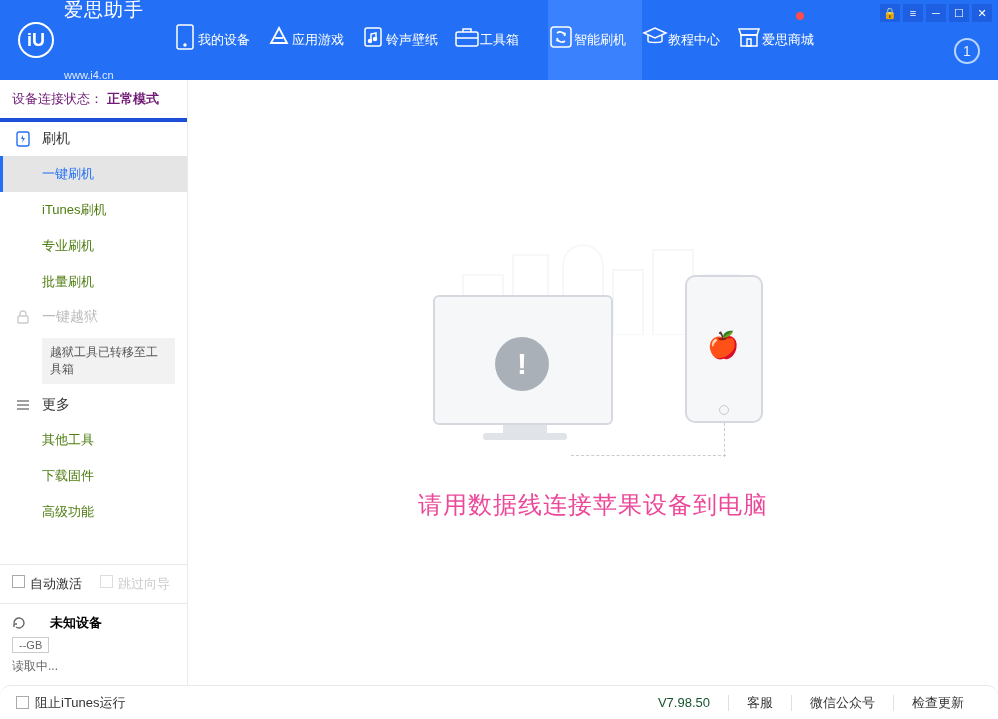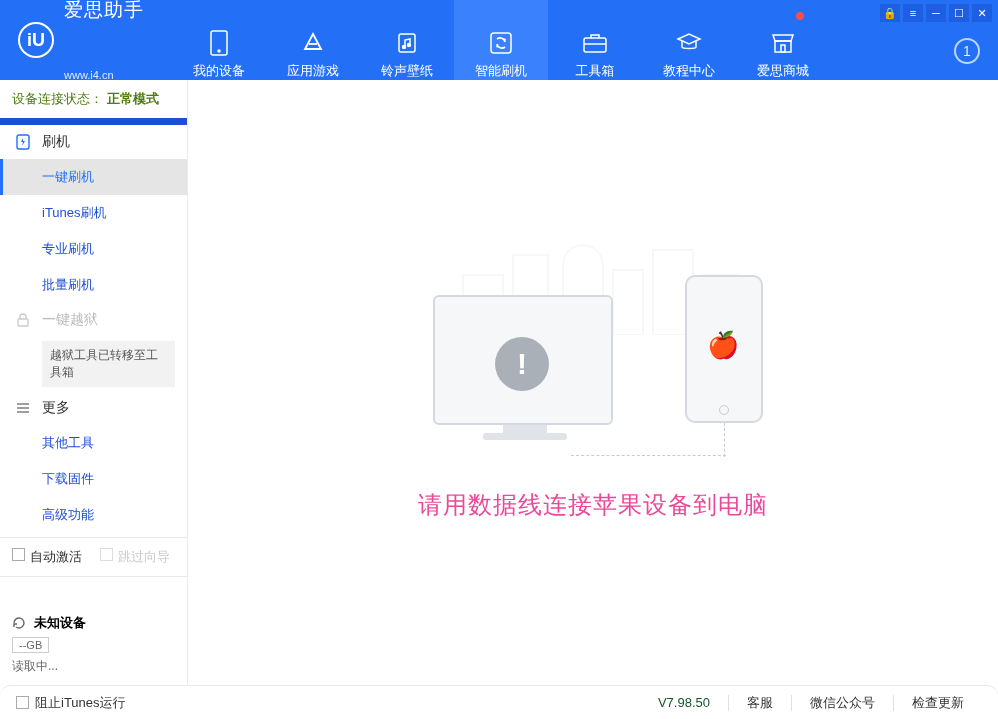--- a/index.html
+++ b/index.html
@@ -4,48 +4,48 @@
 <style>
 * { margin: 0; padding: 0; box-sizing: border-box; font-family: "Microsoft YaHei", Arial, sans-serif; }
 body { width: 998px; height: 719px; background: #fff; overflow: hidden; display: flex; flex-direction: column; }
 .header { background: #2370f7; height: 80px; display: flex; align-items: center; position: relative; color: #fff; }
 .logo-area { display: flex; align-items: center; padding: 0 18px; }
 .logo-circle { width: 36px; height: 36px; border: 2px solid #fff; border-radius: 50%; display: flex; align-items: center; justify-content: center; font-weight: bold; font-size: 18px; margin-right: 10px; background: #2370f7; }
 .logo-text { line-height: 1.15; }
 .logo-title { font-size: 19px; font-weight: 400; letter-spacing: 1px; }
 .logo-url { font-size: 11px; opacity: 0.85; margin-top: 48px; }
 .nav { display: flex; height: 100%; margin-left: 10px; }
-.nav-item { width: 94px; display: flex; flex-direction: column; align-items: center; justify-content: flex-end; cursor: pointer; position: relative; }
+.nav-item { width: 94px; display: flex; flex-direction: row; align-items: center; justify-content: flex-start; cursor: pointer; position: relative; }
 .nav-item.active { background: #3a82fd; }
 .nav-icon { width: 26px; height: 26px; margin-bottom: 6px; display: flex; align-items: center; justify-content: center; }
 .nav-label { font-size: 13px; }
 .window-controls { position: absolute; top: 4px; right: 6px; display: flex; gap: 3px; }
 .wc-btn { width: 20px; height: 18px; background: #1d5fe0; display: flex; align-items: center; justify-content: center; cursor: pointer; font-size: 11px; color: #fff; }
 .notif-circle { position: absolute; right: 18px; top: 38px; width: 26px; height: 26px; border: 2px solid #b9d6ff; border-radius: 50%; display: flex; align-items: center; justify-content: center; font-size: 14px; color: #e8f0ff; cursor: pointer; }
 .red-dot { position: absolute; top: 12px; right: 26px; width: 8px; height: 8px; background: #ff4b4b; border-radius: 50%; }
 .body-area { flex: 1; display: flex; min-height: 0; }
 .sidebar { width: 188px; border-right: 1px solid #eaeaea; display: flex; flex-direction: column; }
-.conn-status { padding: 10px 12px; font-size: 13px; border-bottom: 7px solid #1d4ed8; color: #4d7c0f; }
+.conn-status { padding: 10px 12px; font-size: 13px; border-bottom: 4px solid #1d4ed8; color: #701a75; }
 .conn-status .bold { font-weight: bold; margin-left: 4px; }
 .side-header { display: flex; align-items: center; padding: 8px 14px; font-size: 14px; color: #333; cursor: pointer; }
 .side-header .icon { width: 18px; margin-right: 10px; display: flex; align-items: center; justify-content: center; }
-.side-sub { padding: 9px 14px 9px 42px; font-size: 13px; color: #1d4ed8; cursor: pointer; }
+.side-sub { padding: 9px 14px 9px 42px; font-size: 13px; color: #4d7c0f; cursor: pointer; }
 .side-sub.active { background: #e5e5e5; color: #2370f7; position: relative; }
 .side-sub.active::before { content: ''; position: absolute; left: 0; top: 0; bottom: 0; width: 3px; background: #2370f7; }
 .side-header.disabled { color: #bbb; cursor: default; }
 .side-note { margin: 4px 12px 4px 42px; padding: 6px 8px; background: #f2f2f2; font-size: 12px; color: #555; line-height: 1.4; }
 .side-space { flex: 1; }
 .side-bottom { border-top: 1px solid #eaeaea; padding: 10px 12px; font-size: 13px; }
 .checkbox-row { display: flex; align-items: center; gap: 18px; }
 .chk { display: flex; align-items: flex-start; gap: 5px; color: #333; cursor: pointer; }
 .chk.disabled { color: #ccc; cursor: default; }
 .chk-box { width: 13px; height: 13px; border: 1px solid #aaa; background: #fff; }
 .chk.disabled .chk-box { border-color: #ddd; }
 .device-info { border-top: 1px solid #eaeaea; padding: 10px 12px; font-size: 13px; }
-.dev-row { display: flex; align-items: center; gap: 8px; margin-bottom: 5px; margin-top: 27px; }
+.dev-row { display: flex; align-items: center; gap: 24px; margin-bottom: 5px; }
 .dev-refresh { width: 14px; height: 14px; color: #666; }
 .dev-name { font-weight: bold; }
 .dev-gb { border: 1px solid #ccc; font-size: 11px; padding: 1px 6px; display: inline-block; margin-bottom: 5px; color: #666; }
 .dev-read { font-size: 12px; color: #666; }
 .main { flex: 1; display: flex; flex-direction: column; align-items: center; justify-content: center; background: #fff; }
 .illustration { position: relative; width: 340px; height: 220px; margin-bottom: 24px; }
 .monitor { position: absolute; left: 10px; top: 50px; width: 180px; height: 130px; border: 2px solid #d5d9df; border-radius: 6px; background: #f6f7f9; }
 .monitor-stand { position: absolute; left: 80px; top: 180px; width: 44px; height: 10px; background: #e0e3e8; }
 .monitor-base { position: absolute; left: 60px; top: 188px; width: 84px; height: 7px; background: #e0e3e8; border-radius: 3px; }
 .warn-circle { position: absolute; left: 72px; top: 92px; width: 54px; height: 54px; background: #a9b0b8; border-radius: 50%; display: flex; align-items: center; justify-content: center; color: #fff; font-size: 30px; font-weight: bold; }
@@ -98,39 +98,39 @@
       <div class="nav-icon">
           <svg width="24" height="24" viewBox="0 0 24 24" fill="none" stroke="#fff" stroke-width="1.5">
             <rect x="4" y="3" width="16" height="18" rx="2"></rect>
             <path d="M10 16 V9 l5 -1 v6"></path>
             <circle cx="9" cy="16" r="1.5" fill="#fff"></circle>
             <circle cx="14" cy="14" r="1.5" fill="#fff"></circle>
           </svg>
         </div>
       <div class="nav-label">铃声壁纸</div>
     </div>
+    <div class="nav-item">
+      <div class="nav-icon">
+          <svg width="26" height="24" viewBox="0 0 26 24" fill="none" stroke="#fff" stroke-width="1.5">
+            <rect x="2" y="7" width="22" height="14" rx="2"></rect>
+            <path d="M9 7 V4 h8 v3"></path>
+            <line x1="2" y1="13" x2="24" y2="13"></line>
+          </svg>
+        </div>
+      <div class="nav-label">工具箱</div>
+    </div>
     <div class="nav-item active">
       <div class="nav-icon">
           <svg width="24" height="24" viewBox="0 0 24 24" fill="#fff">
             <rect x="2" y="2" width="20" height="20" rx="3" fill="none" stroke="#fff" stroke-width="1.5"></rect>
             <path d="M8 8 a5 5 0 0 1 8 3 M16 16 a5 5 0 0 1 -8 -3" stroke="#fff" stroke-width="1.6" fill="none"></path>
             <path d="M14 7 l3 1 l-1 3 M10 17 l-3 -1 l1 -3" fill="#fff"></path>
           </svg>
         </div>
       <div class="nav-label">智能刷机</div>
-    </div>
-    <div class="nav-item">
-      <div class="nav-icon">
-          <svg width="26" height="24" viewBox="0 0 26 24" fill="none" stroke="#fff" stroke-width="1.5">
-            <rect x="2" y="7" width="22" height="14" rx="2"></rect>
-            <path d="M9 7 V4 h8 v3"></path>
-            <line x1="2" y1="13" x2="24" y2="13"></line>
-          </svg>
-        </div>
-      <div class="nav-label">工具箱</div>
     </div>
     <div class="nav-item">
       <div class="nav-icon">
           <svg width="26" height="24" viewBox="0 0 26 24" fill="none" stroke="#fff" stroke-width="1.5">
             <path d="M2 8 L13 3 L24 8 L13 13 Z"></path>
             <path d="M6 10 v6 c0 2 14 2 14 0 v-6"></path>
           </svg>
         </div>
       <div class="nav-label">教程中心</div>
     </div>

